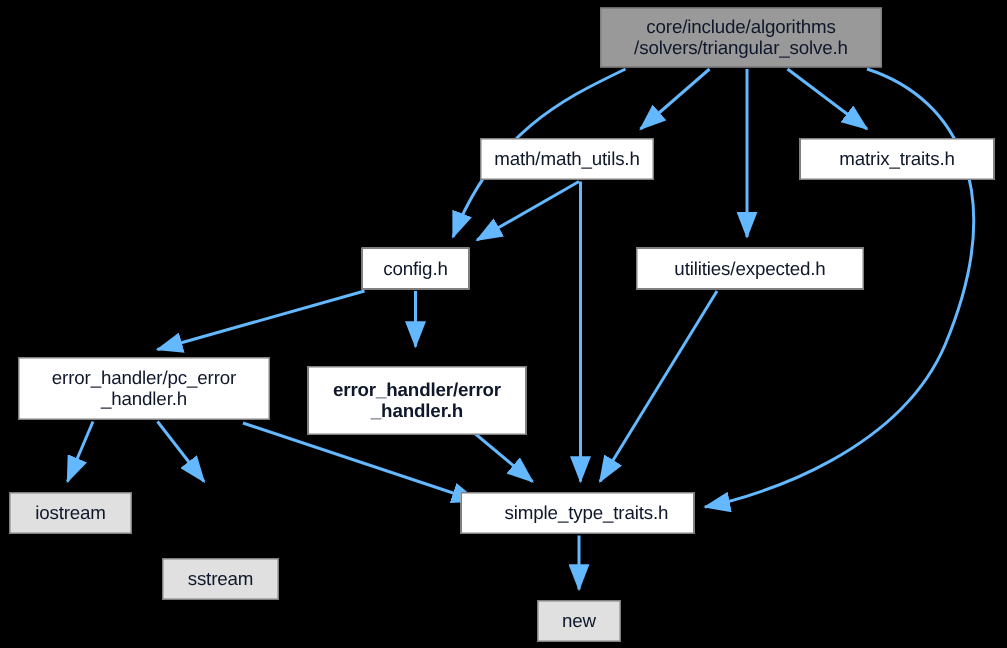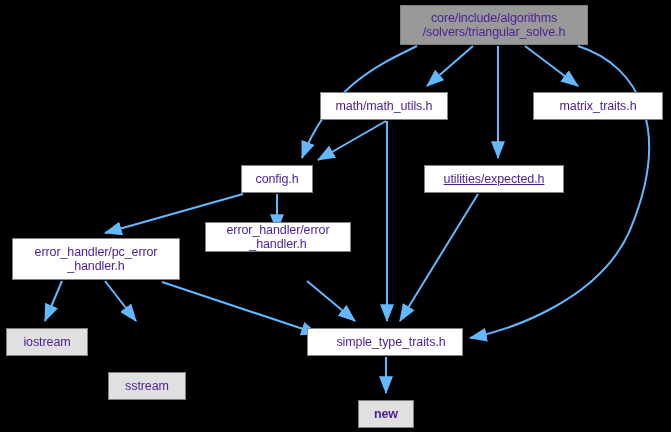--- a/index.html
+++ b/index.html
@@ -13,21 +13,21 @@
   }
   #edges{position:absolute;left:0;top:0;width:671px;height:432px;}
   .node{
     position:absolute;
     box-sizing:border-box;
     display:flex;
     align-items:center;
     justify-content:center;
     text-align:center;
     border:1px solid #808080;
-    color:#4c1d95;
+    color:#0f172a;
     font-size:12.5px;
     line-height:14.5px;
     letter-spacing:-0.1px;
     white-space:pre-line;
     z-index:5;
   }
   .node.white{background:#ffffff;}
   .node.gray{background:#999999;}
   .node.sys{background:#e0e0e0;}
   .node span{display:block;padding:0 4px;}
@@ -56,26 +56,26 @@
         <path d="M 62 281 L 45 321" fill="none" stroke="#63b8ff" stroke-width="2" marker-end="url(#arrowhead)"></path>
         <path d="M 105 281 L 136 321" fill="none" stroke="#63b8ff" stroke-width="2" marker-end="url(#arrowhead)"></path>
         <path d="M 162 282 L 318 334" fill="none" stroke="#63b8ff" stroke-width="2" marker-end="url(#arrowhead)"></path>
         <path d="M 307 281 L 355 321" fill="none" stroke="#63b8ff" stroke-width="2" marker-end="url(#arrowhead)"></path>
         <path d="M 386 357 L 386 393" fill="none" stroke="#63b8ff" stroke-width="2" marker-end="url(#arrowhead)"></path>
       </g>
   </svg>
   <div id="node-layer">
       <div class="node gray" style="left: 400px; top: 5px; width: 188px; height: 40px;"><span>core/include/algorithms
 /solvers/triangular_solve.h</span></div>
-      <div class="node white" style="left: 320px; top: 92px; width: 128px; height: 28px; text-align: center;"><span>math/math_utils.h</span></div>
+      <div class="node white" style="left: 320px; top: 92px; width: 116px; height: 28px; text-align: center;"><span>math/math_utils.h</span></div>
       <div class="node white" style="left: 533px; top: 92px; width: 130px; height: 28px;"><span>matrix_traits.h</span></div>
       <div class="node white" style="left: 241px; top: 165px; width: 72px; height: 28px; align-items: center;"><span>config.h</span></div>
-      <div class="node white" style="left: 424px; top: 165px; width: 140px; height: 28px; text-decoration: underline;"><span>utilities/expected.h</span></div>
+      <div class="node white" style="left: 424px; top: 165px; width: 152px; height: 28px;"><span>utilities/expected.h</span></div>
       <div class="node white" style="left: 12px; top: 238px; width: 168px; height: 42px;"><span>error_handler/pc_error
 _handler.h</span></div>
-      <div class="node white" style="left: 205px; top: 222px; width: 146px; height: 30px;"><span>error_handler/error
+      <div class="node white" style="left: 205px; top: 244px; width: 146px; height: 46px; font-weight: bold;"><span>error_handler/error
 _handler.h</span></div>
       <div class="node sys" style="left: 6px; top: 328px; width: 82px; height: 28px;"><span>iostream</span></div>
       <div class="node sys" style="left: 108px; top: 328px; width: 78px; height: 28px; margin-top: 44px;"><span>sstream</span></div>
       <div class="node white" style="left: 307px; top: 328px; width: 156px; height: 28px; padding-left: 12px;"><span>simple_type_traits.h</span></div>
-      <div class="node sys" style="left: 358px; top: 400px; width: 56px; height: 28px; font-weight: bold;"><span>new</span></div>
+      <div class="node sys" style="left: 358px; top: 400px; width: 56px; height: 28px;"><span>new</span></div>
     </div>
 </div>
 
 </body></html>

